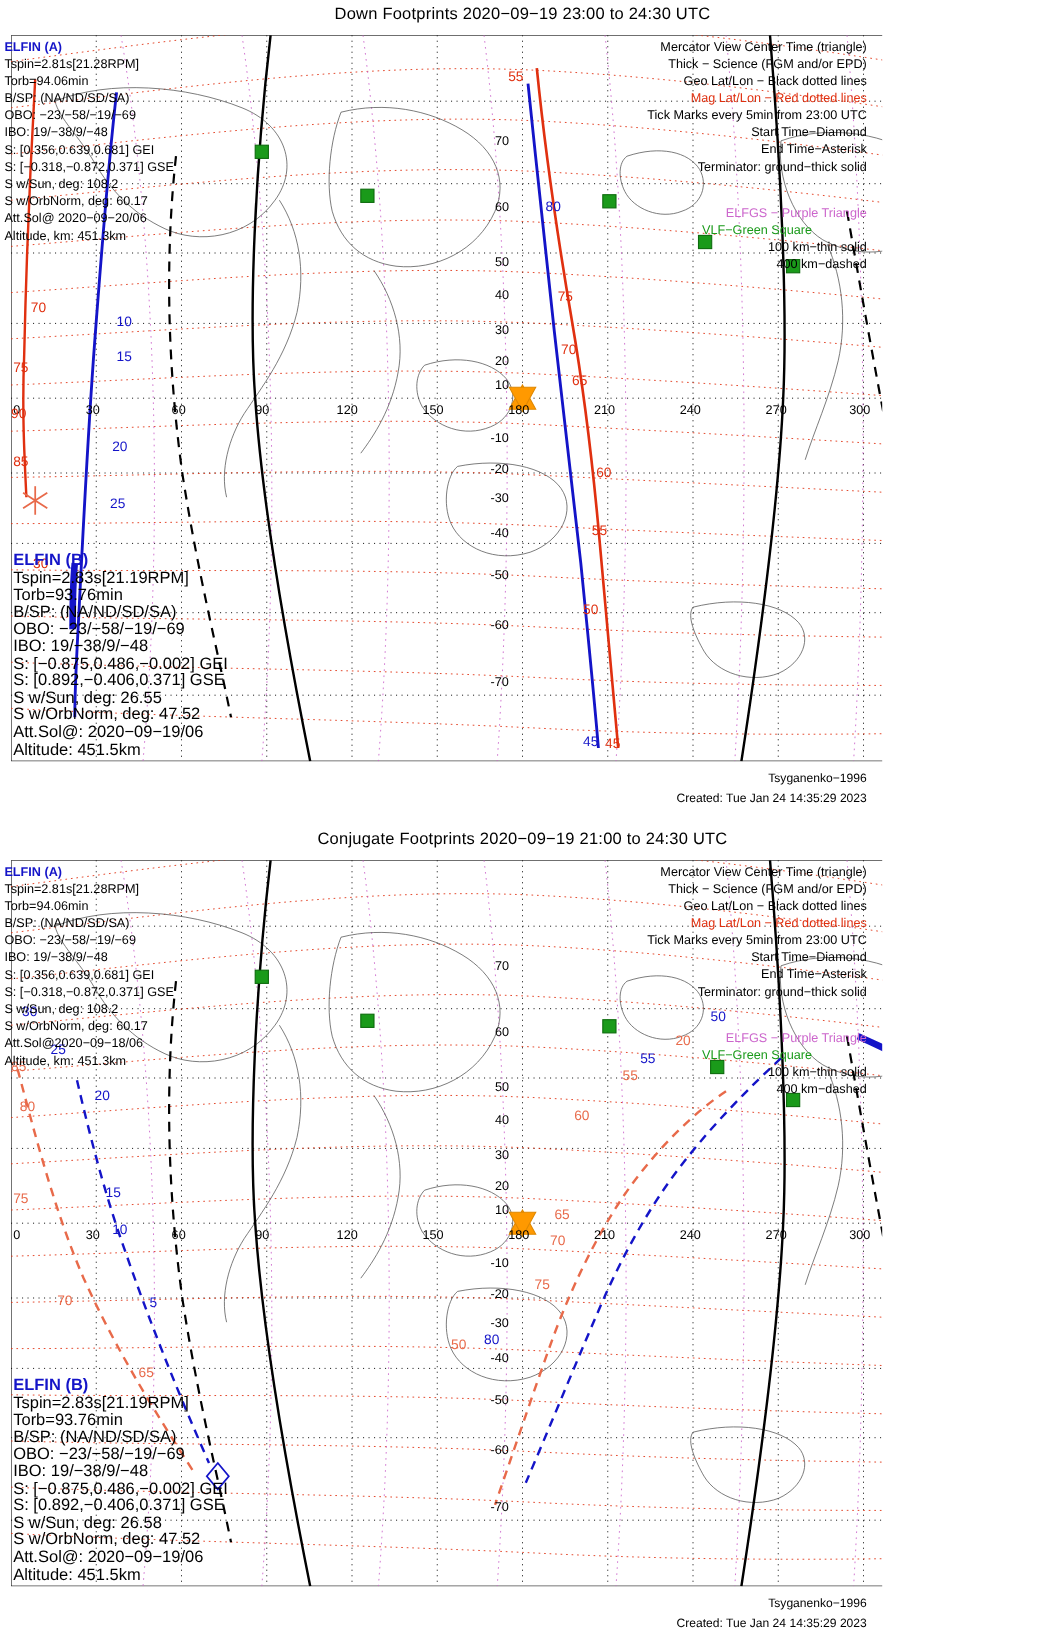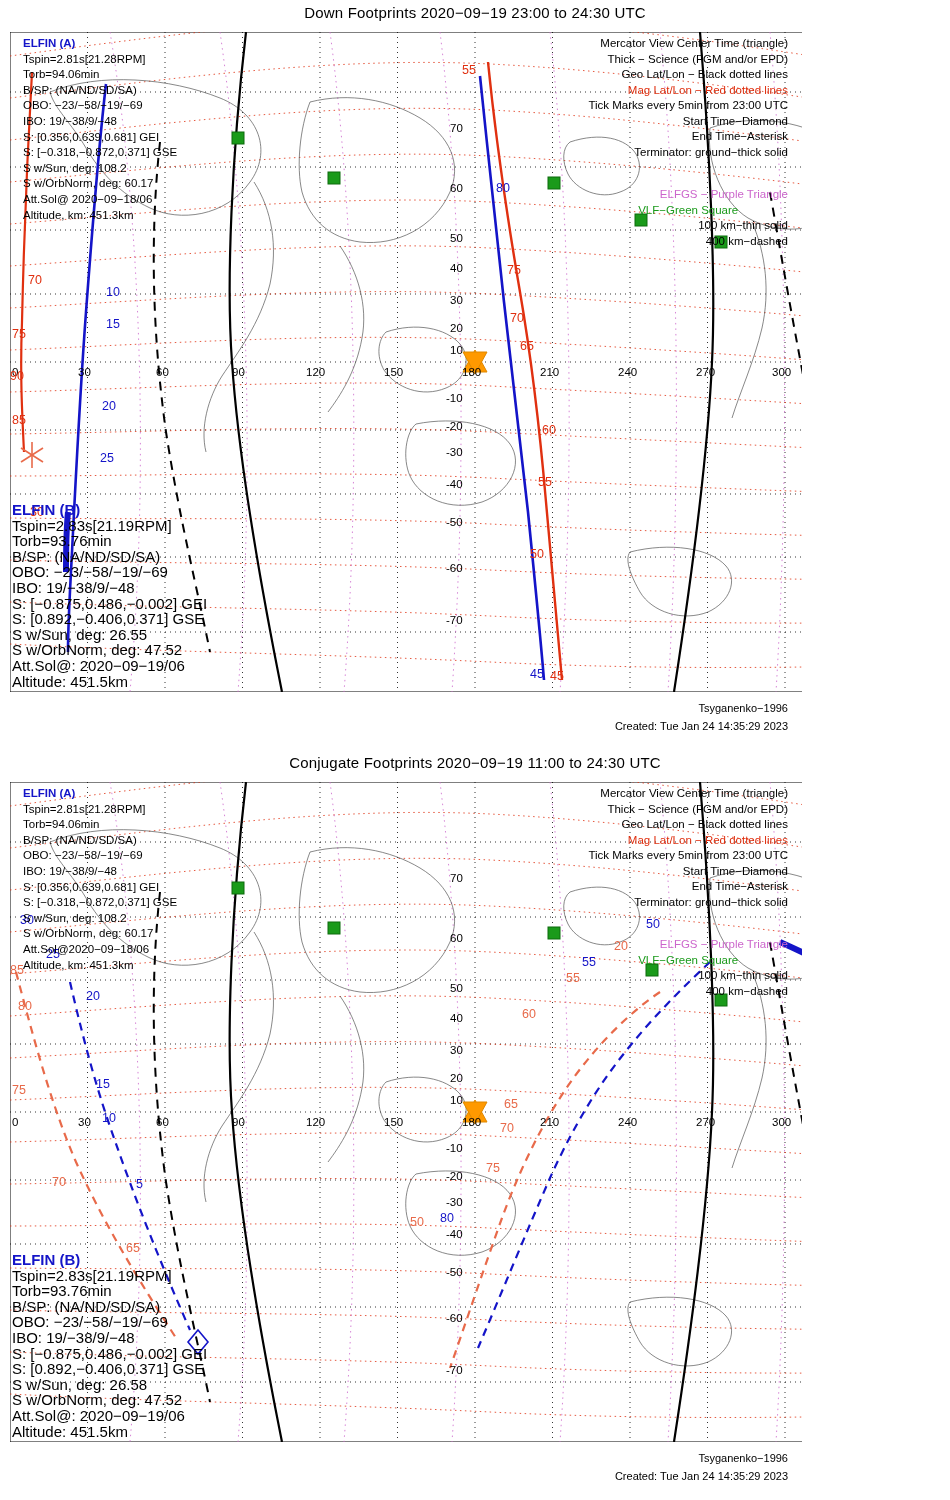--- a/index.html
+++ b/index.html
@@ -7,21 +7,21 @@
   .panel{position:relative;width:802px;height:750px;overflow:hidden;}
   .panel-title{position:absolute;top:4px;left:0;width:950px;text-align:center;font-size:15px;color:#000;letter-spacing:.2px;}
   .plot{position:absolute;left:10px;top:32px;width:930px;height:660px;}
   .map{position:absolute;left:0;top:0;width:930px;height:660px;}
   .footer-right{position:absolute;right:14px;font-size:11px;text-align:right;}
   .legend{position:absolute;right:14px;top:36px;text-align:right;font-size:11.5px;line-height:15.5px;}
   .legend .blk{color:#000;}
   .legend .red{color:#e03010;}
   .legend .purple{color:#cc66cc;margin-top:27px;}
   .legend .green{color:#1a9a1a;text-align:center;}
-  .infoA{position:absolute;left:23px;top:36px;font-size:11.5px;line-height:15.6px;color:#000;}
+  .infoA{position:absolute;left:4px;top:36px;font-size:11.5px;line-height:15.6px;color:#000;}
   .infoB{position:absolute;left:12px;font-size:15px;line-height:15.6px;color:#000;}
   .elfin-label{color:#1414c8;font-weight:bold;}
   svg{display:block;}
   .sep{position:absolute;left:0;top:749px;width:950px;height:1px;background:#ffffff;}
 </style>
 </head>
 <body>
 
 <div class="panel">
   <div class="panel-title">Down Footprints 2020−09−19 23:00 to 24:30 UTC</div>
@@ -197,21 +197,21 @@
     <div class="elfin-label">ELFIN (A)</div>
     <div>Tspin=2.81s[21.28RPM]</div>
     <div>Torb=94.06min</div>
     <div>B/SP: (NA/ND/SD/SA)</div>
     <div>OBO: −23/−58/−19/−69</div>
     <div>IBO: 19/−38/9/−48</div>
     <div>S: [0.356,0.639,0.681] GEI</div>
     <div>S: [−0.318,−0.872,0.371] GSE</div>
     <div>S w/Sun, deg: 108.2</div>
     <div>S w/OrbNorm, deg: 60.17</div>
-    <div>Att.Sol@ 2020−09−18/06</div>
+    <div>Att.Sol@ 2020−09−20/06</div>
     <div>Altitude, km: 451.3km</div>
   </div>
 
   <div class="infoB" style="top:502px">
     <div class="elfin-label">ELFIN (B)</div>
     <div>Tspin=2.83s[21.19RPM]</div>
     <div>Torb=93.76min</div>
     <div>B/SP: (NA/ND/SD/SA)</div>
     <div>OBO: −23/−58/−19/−69</div>
     <div>IBO: 19/−38/9/−48</div>
@@ -238,21 +238,21 @@
     <div class="blk">400 km−dashed</div>
   </div>
 
   <div class="footer-right" style="top:702px">Tsyganenko−1996</div>
   <div class="footer-right" style="top:720px">Created: Tue Jan 24 14:35:29 2023</div>
 </div>
 
 <div class="sep"></div>
 
 <div class="panel">
-  <div class="panel-title">Conjugate Footprints 2020−09−19 11:00 to 24:30 UTC</div>
+  <div class="panel-title">Conjugate Footprints 2020−09−19 21:00 to 24:30 UTC</div>
 
   <div class="plot">
     <svg class="map" viewBox="0 0 930 660">
       <rect x="0" y="0" width="930" height="660" fill="#ffffff" stroke="#000000" stroke-width="1"></rect>
 
       <g stroke="#000000" stroke-width="0.8" stroke-dasharray="1,4" fill="none">
         <line x1="77.5" y1="0" x2="77.5" y2="660"></line>
         <line x1="155" y1="0" x2="155" y2="660"></line>
         <line x1="232.5" y1="0" x2="232.5" y2="660"></line>
         <line x1="310" y1="0" x2="310" y2="660"></line>

